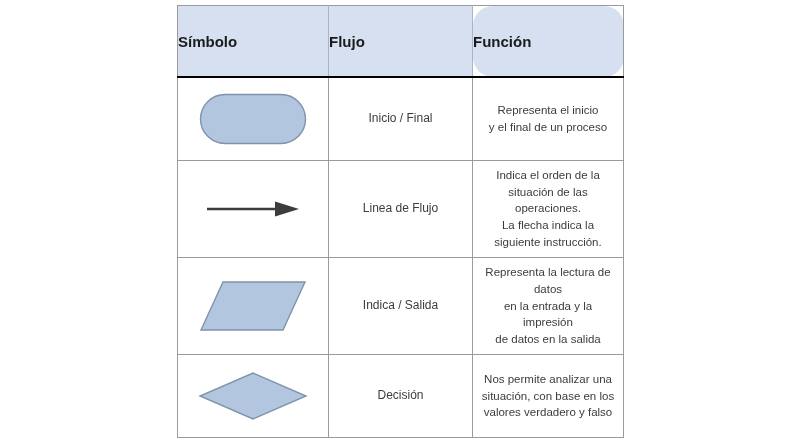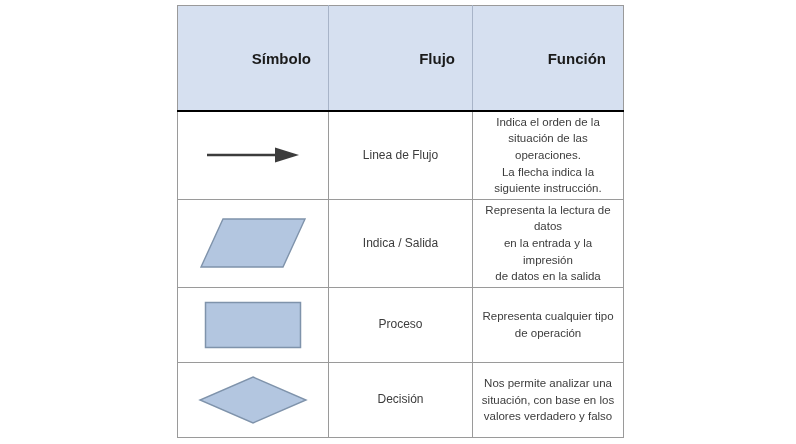--- a/index.html
+++ b/index.html
@@ -38,27 +38,27 @@
   #symbol-table col.c-symbol { width: 151px; }
   #symbol-table col.c-name   { width: 144px; }
   #symbol-table col.c-func   { width: 151px; }
 
   thead th {
     background: #d6e0f0;
     color: #1b1b1b;
     font-size: 15px;
     font-weight: 600;
     height: 70px;
-    padding: 17px;
-    text-align: right;
+    padding: 0;
+    text-align: left;
     vertical-align: middle;
     border-right: 1px solid #a8b4c8;
     border-bottom: 2px solid #000000;
   }
-  thead th:last-child { border-right: none; }
+  thead th:last-child { border-right: none; border-radius: 20px; }
 
   tbody td {
     border-right: 1px solid #9a9a9a;
     border-bottom: 1px solid #9a9a9a;
     padding: 0 6px;
     vertical-align: middle;
     text-align: center;
     color: #3a3a3a;
     font-size: 11.5px;
     line-height: 1.45;
@@ -103,20 +103,32 @@
     </colgroup>
     <thead>
       <tr>
         <th>Símbolo</th>
         <th>Flujo</th>
         <th>Función</th>
       </tr>
     </thead>
     <tbody>
 
+      <tr class="r1">
+        <td class="sym-cell">
+          <div class="shape-wrap">
+            <svg width="108" height="52" viewBox="0 0 108 52">
+              <rect x="1.5" y="1.5" width="105" height="49" rx="24.5" ry="24.5" fill="#b3c6e0" stroke="#7f93ab" stroke-width="1.4"></rect>
+            </svg>
+          </div>
+        </td>
+        <td class="name-cell">Inicio / Final</td>
+        <td class="func-cell">Representa el inicio
+y el final de un proceso</td>
+      </tr>
 
       <tr>
         <td class="sym-cell">
           <div class="shape-wrap">
             <svg width="96" height="24" viewBox="0 0 96 24">
               <line x1="2" y1="12" x2="74" y2="12" stroke="#3c3c3c" stroke-width="2.6"></line>
               <polygon points="70,4.5 94,12 70,19.5" fill="#3c3c3c"></polygon>
             </svg>
           </div>
         </td>
@@ -134,32 +146,20 @@
               <polygon points="24,2 106,2 84,50 2,50" fill="#b3c6e0" stroke="#7f93ab" stroke-width="1.4"></polygon>
             </svg>
           </div>
         </td>
         <td class="name-cell">Indica / Salida</td>
         <td class="func-cell">Representa la lectura de datos
 en la entrada y la impresión
 de datos en la salida</td>
       </tr>
 
-      <tr>
-        <td class="sym-cell">
-          <div class="shape-wrap">
-            <svg width="98" height="48" viewBox="0 0 98 48">
-              <rect x="1.5" y="1.5" width="95" height="45" fill="#b3c6e0" stroke="#7f93ab" stroke-width="1.5"></rect>
-            </svg>
-          </div>
-        </td>
-        <td class="name-cell">Proceso</td>
-        <td class="func-cell">Representa cualquier tipo
-de operación</td>
-      </tr>
 
       <tr>
         <td class="sym-cell">
           <div class="shape-wrap">
             <svg width="110" height="50" viewBox="0 0 110 50">
               <polygon points="55,2 108,25 55,48 2,25" fill="#b3c6e0" stroke="#7f93ab" stroke-width="1.4"></polygon>
             </svg>
           </div>
         </td>
         <td class="name-cell">Decisión</td>

